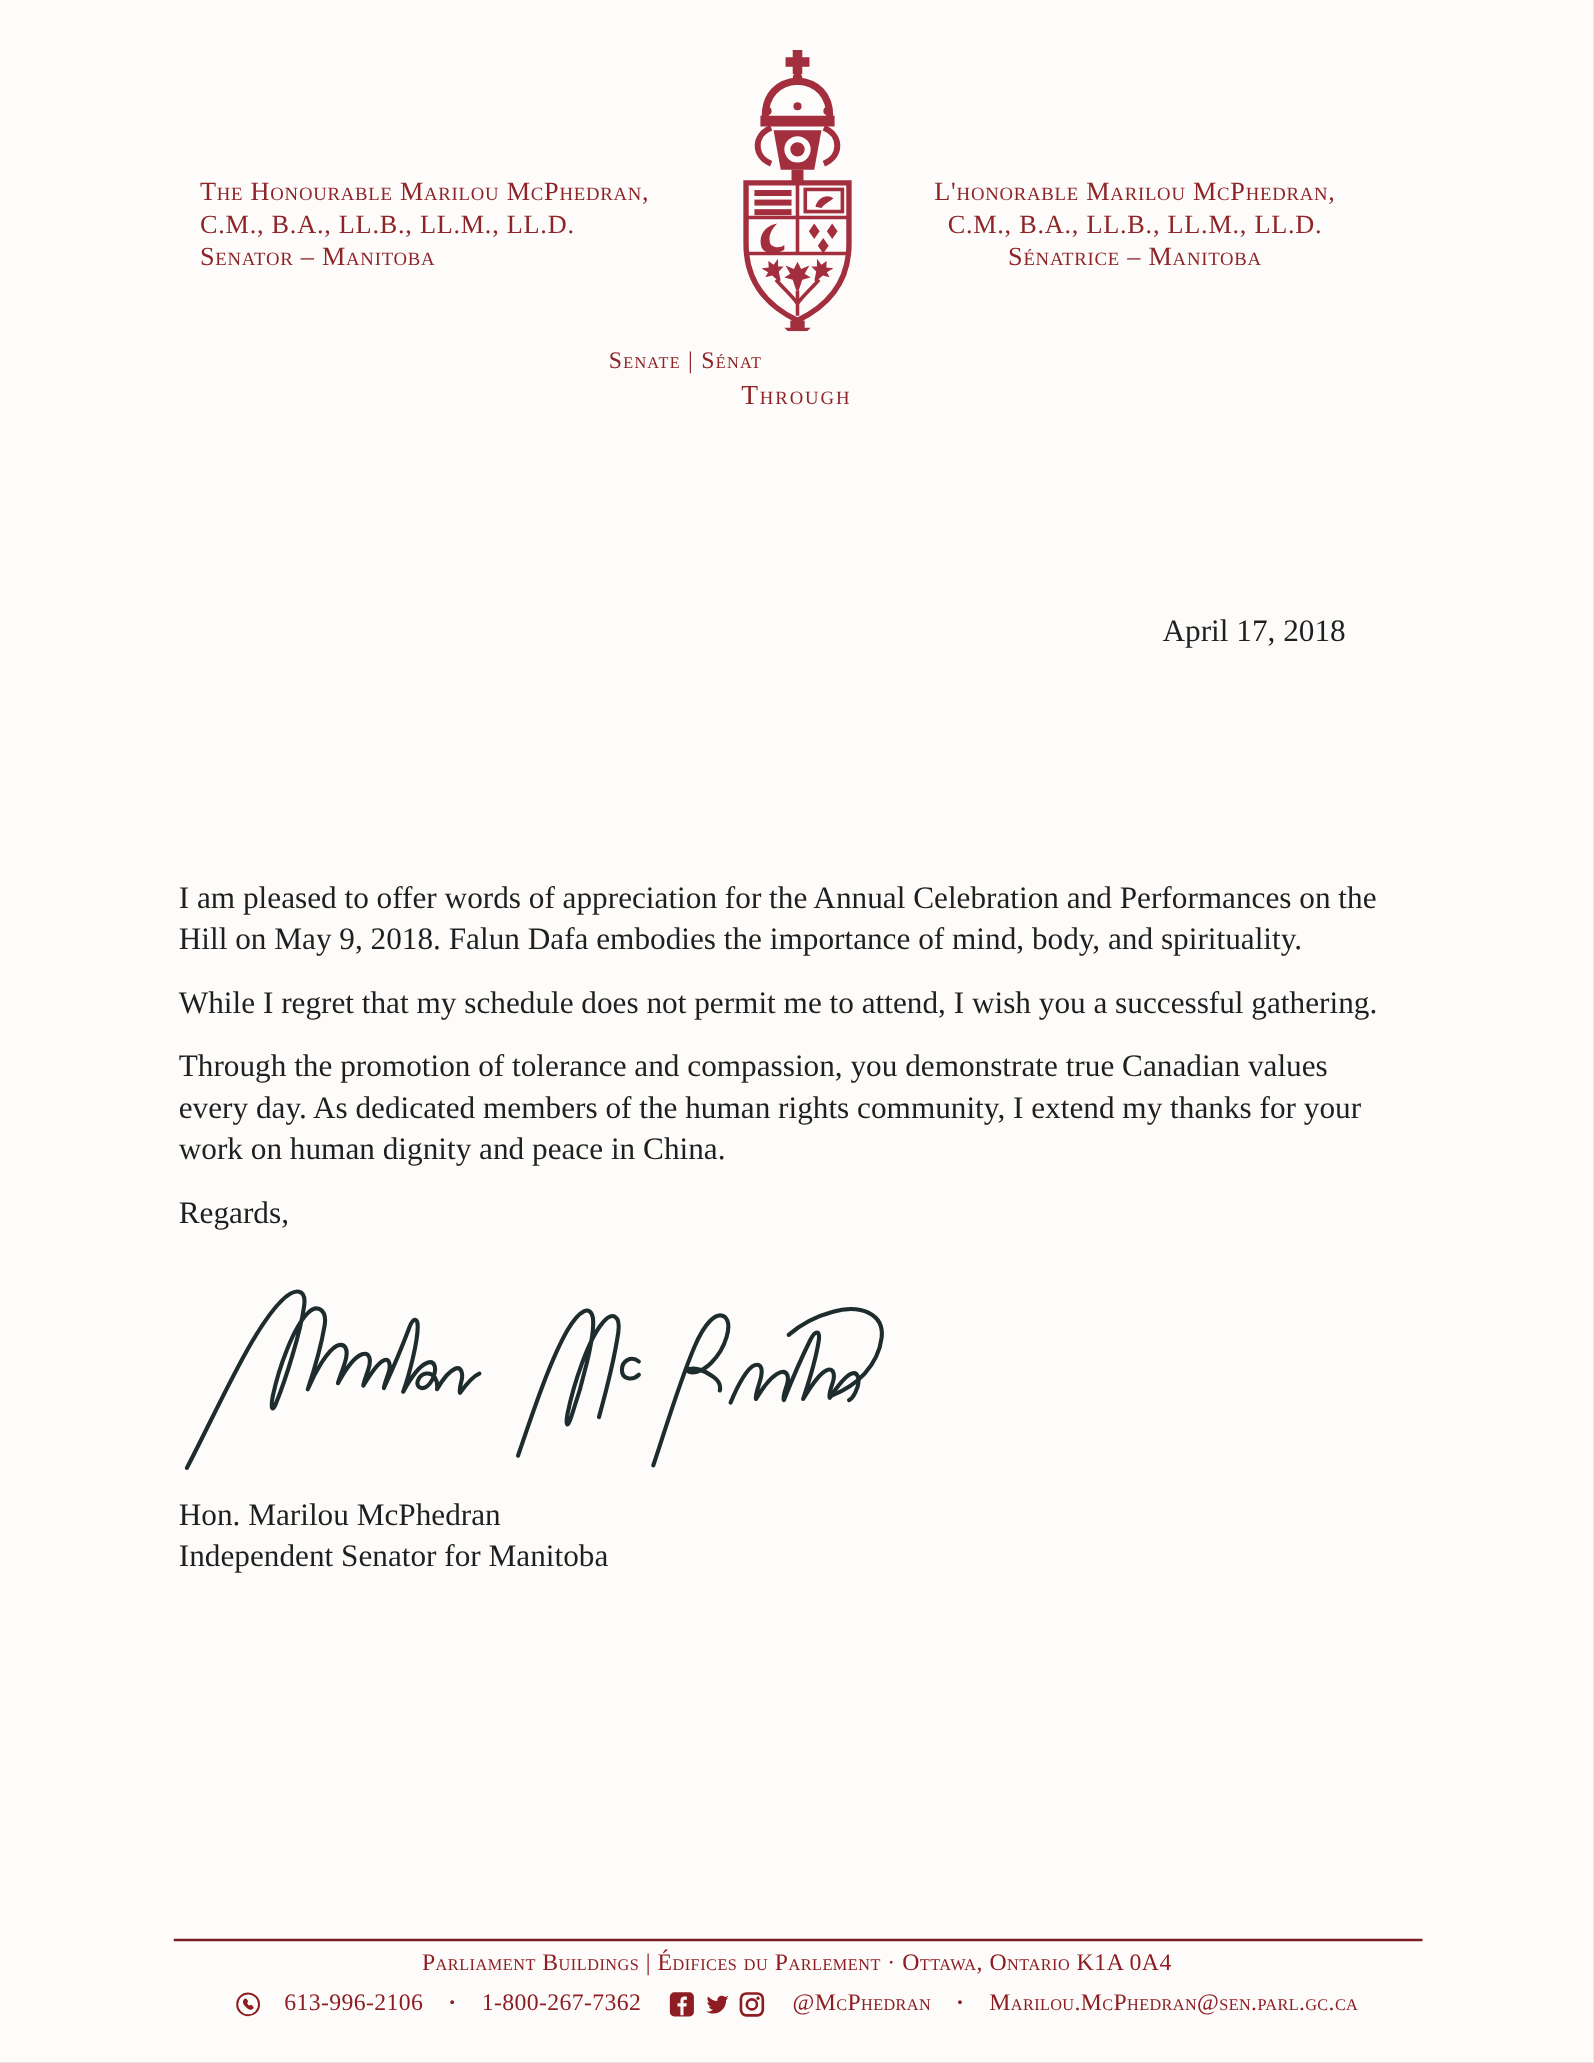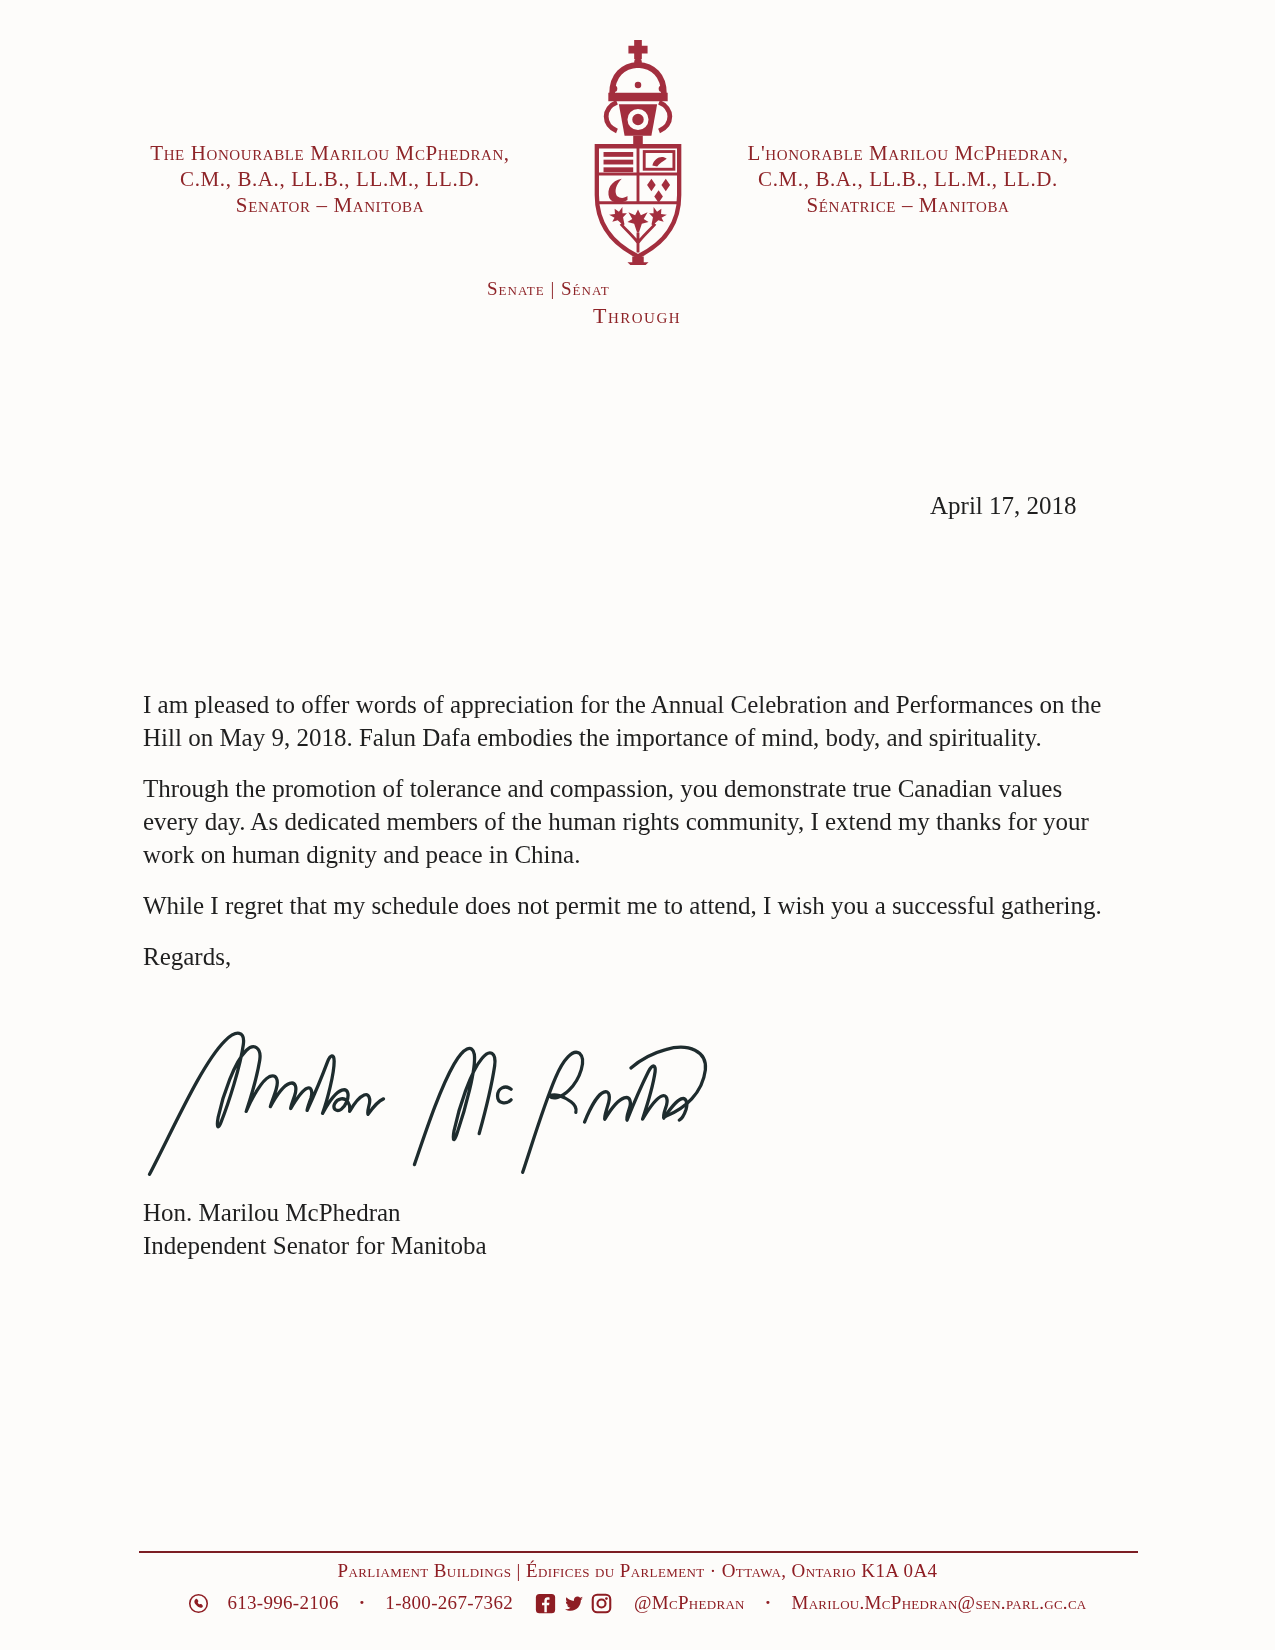--- a/index.html
+++ b/index.html
@@ -13,21 +13,21 @@
     overflow:hidden;
     box-shadow:0 0 6px rgba(0,0,0,.25);
   }
   .lh-block{
     position:absolute;top:140px;
     font-variant:small-caps;
     font-size:21px;line-height:26px;
     letter-spacing:.6px;
     color:#8e2428;
   }
-  .lh-left{right:735px;text-align:center;width:420px;}
+  .lh-left{right:695px;text-align:left;width:420px;}
   .lh-right{left:698px;text-align:center;width:420px;}
   .crest-wrap{
     position:absolute;left:562px;top:38px;width:152px;height:228px;
     display:flex;align-items:center;justify-content:center;
   }
   .senate-line{
     position:absolute;left:487px;top:278px;width:300px;
     text-align:left;font-variant:small-caps;
     font-size:19px;letter-spacing:1px;color:#8e2428;
   }
@@ -42,21 +42,21 @@
     font-size:25px;
   }
   .salutation{
     position:absolute;left:143px;top:606px;
     font-size:25px;
   }
   .body-text{
     position:absolute;left:143px;top:688px;width:967px;
     font-size:25px;line-height:33px;
   }
-  .body-text p{margin:0 0 18px 0;}
+  .body-text p{margin:14px 0 18px 0;}
   .closing{margin-top:62px;}
   .signature{
     position:absolute;left:136px;top:1008px;width:580px;height:175px;
   }
   .signer{
     position:absolute;left:143px;top:1196px;
     font-size:25px;line-height:33px;
   }
   
   .footer-rule{
@@ -152,22 +152,22 @@
   </div>
 
   <div class="senate-line">Senate | Sénat</div>
   <div class="canada-line">Through</div>
 
   <div class="date">April 17, 2018</div>
 
 
   <div class="body-text">
     <p>I am pleased to offer words of appreciation for the Annual Celebration and Performances on the Hill on May 9, 2018. Falun Dafa embodies the importance of mind, body, and spirituality.</p>
+    <p>While I regret that my schedule does not permit me to attend, I wish you a successful gathering.</p>
     <p>Through the promotion of tolerance and compassion, you demonstrate true Canadian values every day. As dedicated members of the human rights community, I extend my thanks for your work on human dignity and peace in China.</p>
-    <p>While I regret that my schedule does not permit me to attend, I wish you a successful gathering.</p>
     <p class="closing">Regards,</p>
   </div>
 
   <div class="signature">
     <svg viewBox="0 0 600 180" width="580" height="174" aria-hidden="true">
       <g fill="none" stroke="#1e2c2e" stroke-width="3.4" stroke-linecap="round" stroke-linejoin="round">
 
         <path d="M14 172 C40 122 68 58 92 34 C104 22 113 24 111 38 C108 60 96 98 88 118 C85 126 83 124 85 113 C90 89 102 56 114 44 C122 36 130 41 128 54 C125 72 118 95 114 107 C120 93 130 75 138 71 C145 68 148 74 145 84 C143 91 140 98 139 102 C145 91 153 80 159 78 C165 76 167 82 164 91 C162 97 160 102 160 104 C166 94 172 85 177 83 C181 81 183 86 181 93 C179 99 177 104 177 106 C183 93 192 72 198 56 C201 48 205 47 205 55 C205 68 198 95 193 109 C199 98 207 87 213 85 C219 83 221 89 218 97 C215 104 210 108 206 105 C203 102 206 95 212 94 C218 93 222 99 221 107 C225 100 231 92 236 90 C241 88 243 94 241 101 C240 105 239 109 240 110 C245 103 251 96 256 94"></path>
 
         <path d="M288 162 C299 130 314 84 329 58 C339 41 348 37 350 48 C352 62 341 104 332 130 C329 139 327 138 329 127 C334 103 346 66 358 52 C366 42 373 46 371 60 C368 80 360 112 355 130"></path>

